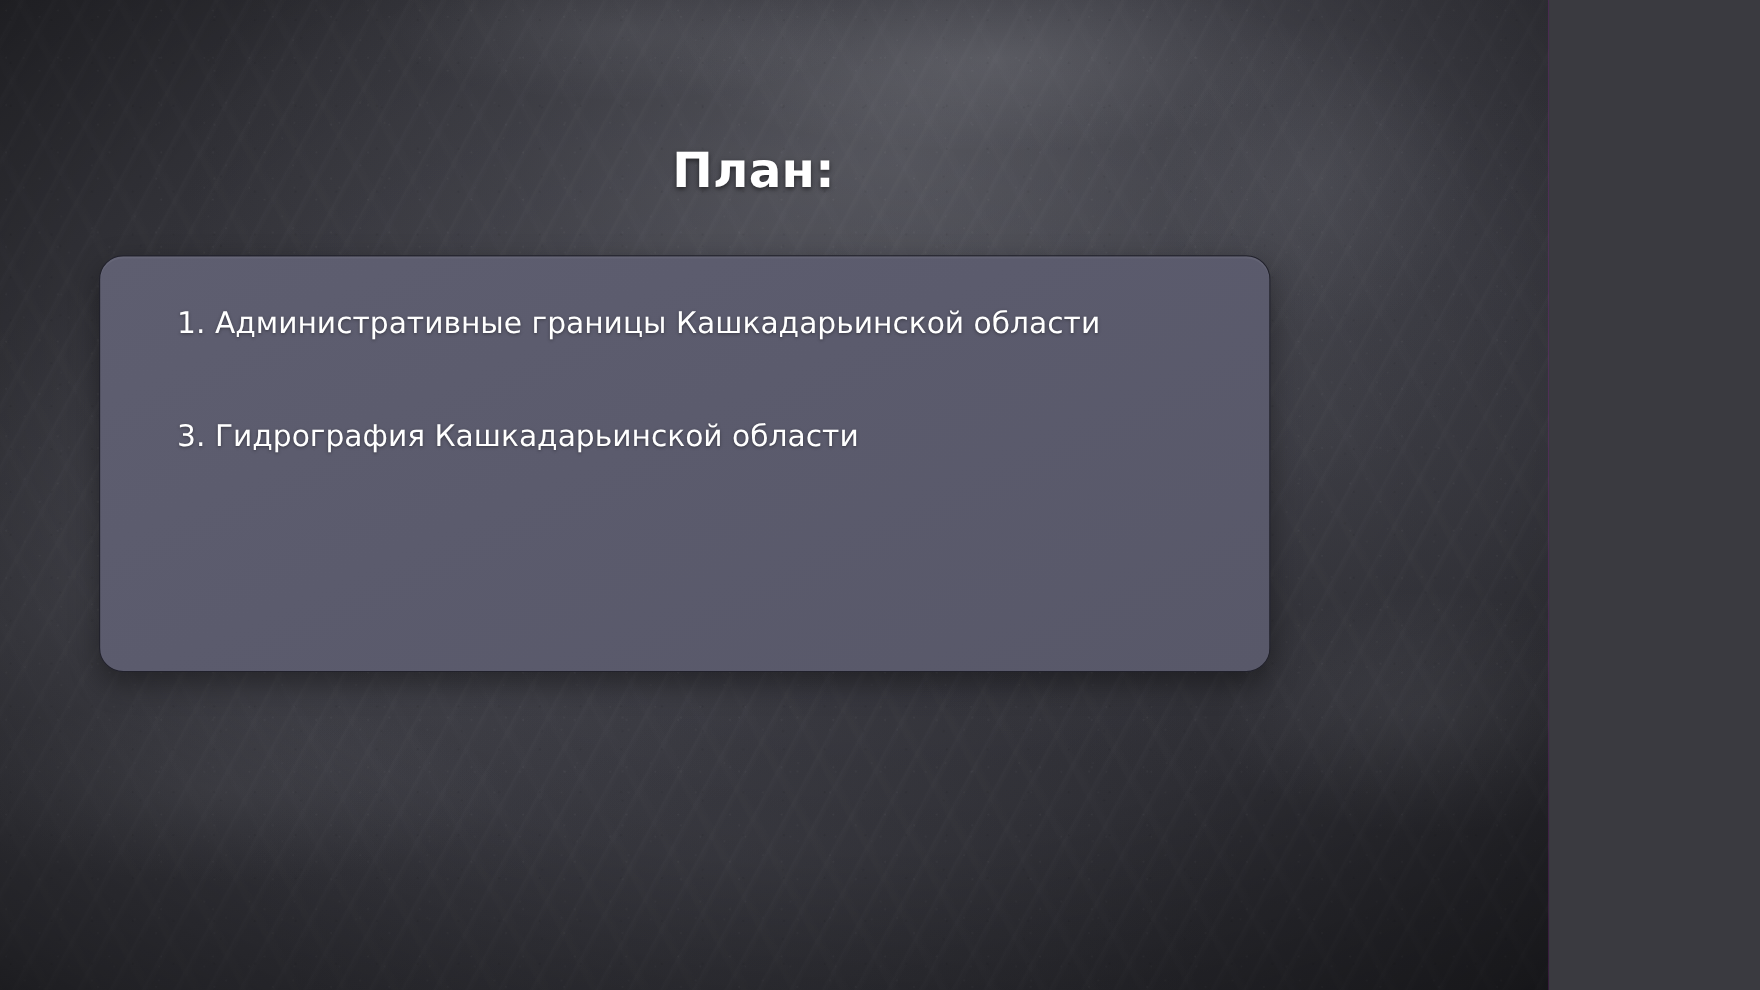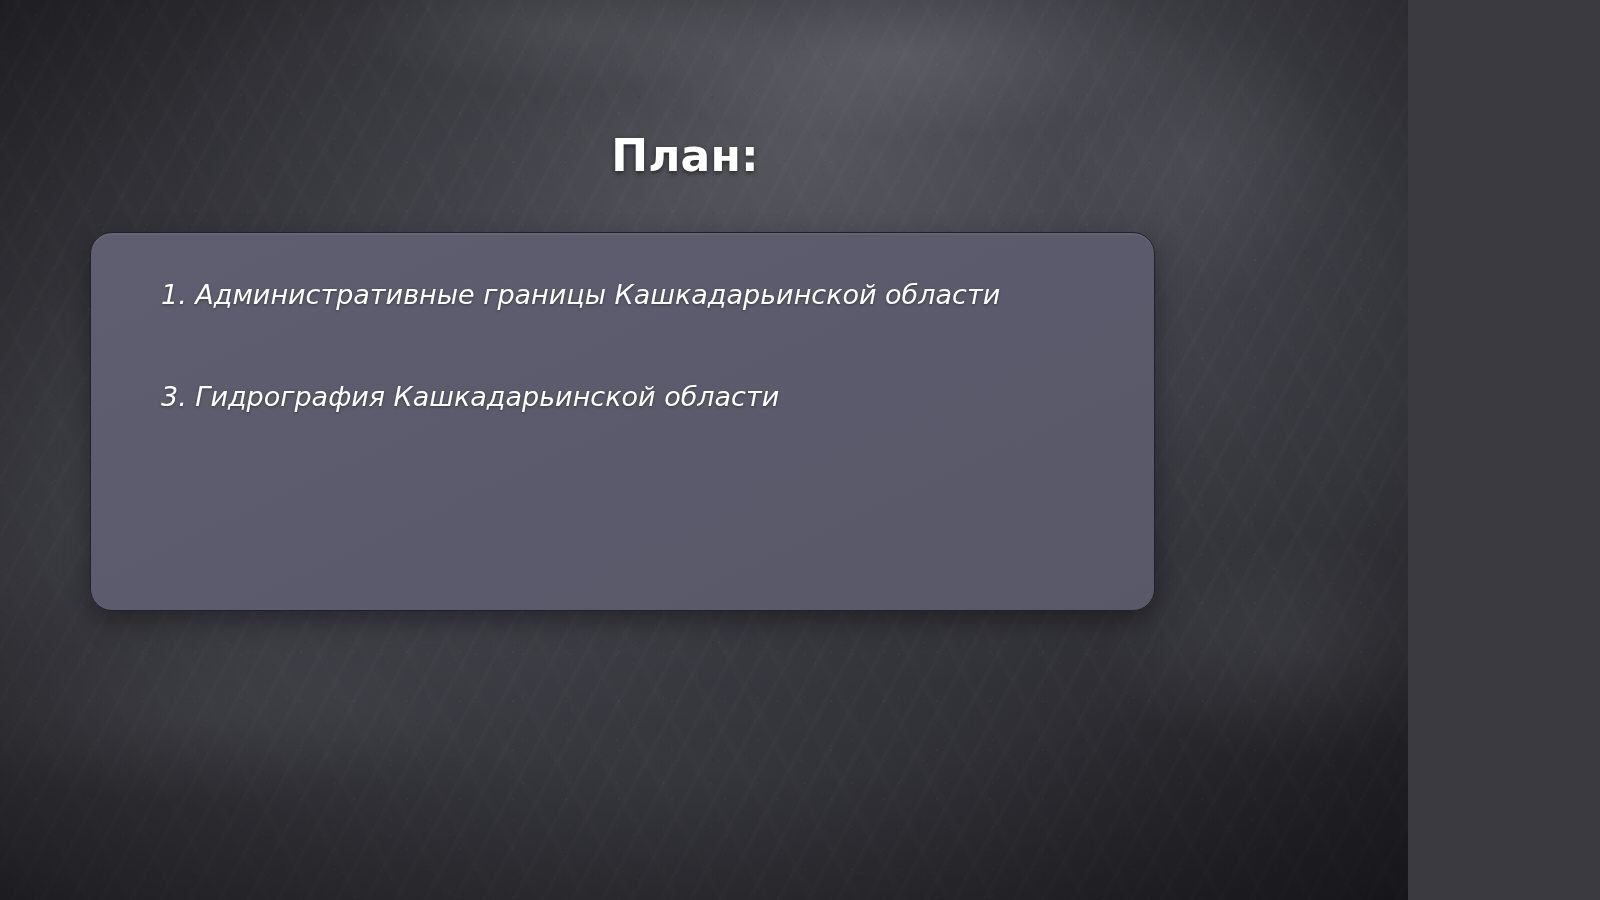--- a/index.html
+++ b/index.html
@@ -143,21 +143,20 @@
 
   .plan-list {
     list-style: none;
     margin: 0;
     padding: 0;
   }
 
   .plan-item {
     color: #ffffff;
     font-family: "DejaVu Sans", sans-serif;
-    font-style: italic;
     font-weight: 400;
     font-size: 27px;
     line-height: 1.2;
     margin: 0 0 70px 0;
     text-shadow: 0 1px 3px rgba(0,0,0,0.40);
     white-space: nowrap;
   }
 
   .plan-item:last-child {
     margin-bottom: 15px;

